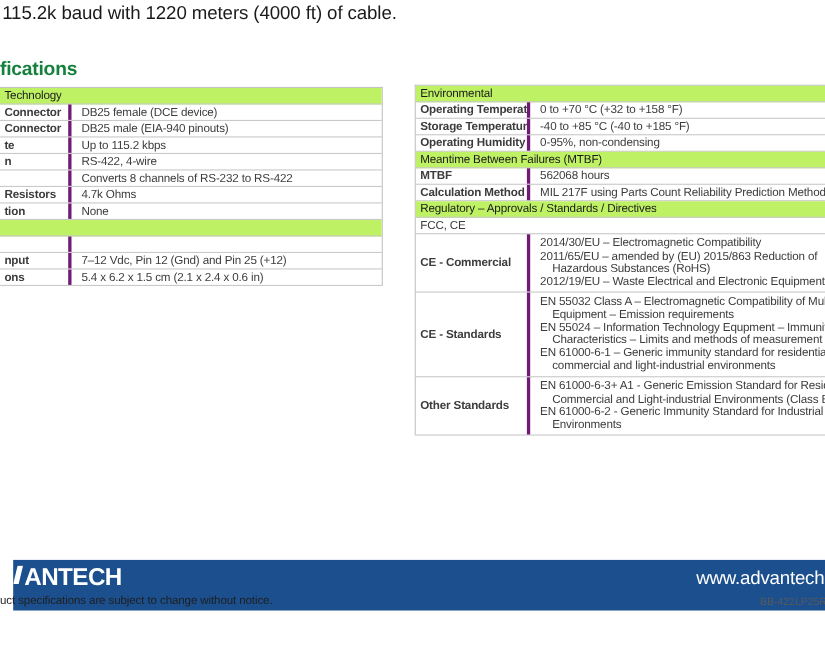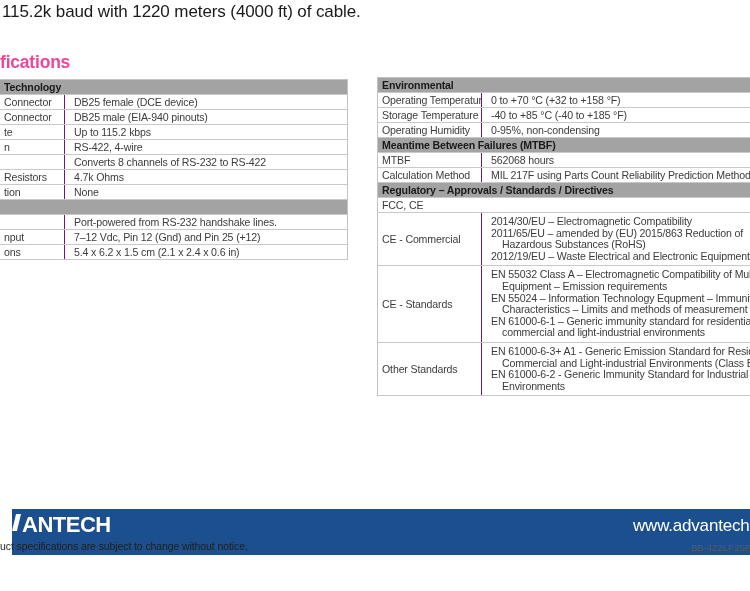--- a/index.html
+++ b/index.html
@@ -6,36 +6,36 @@
   .page{
     position:relative;width:750px;height:591px;overflow:hidden;background:#fff;
     font-family:"Liberation Sans",sans-serif;color:#3c3c3c;
   }
   .intro{
     position:absolute;left:2px;top:2px;font-size:17px;color:#1a1a1a;
     letter-spacing:-0.1px;white-space:nowrap;
   }
   .heading{
     position:absolute;left:0;top:52px;font-size:17.5px;font-weight:bold;
-    color:#ec4899;letter-spacing:-0.2px;white-space:nowrap;
+    color:#15803d;letter-spacing:-0.2px;white-space:nowrap;
   }
   .spec-table{
     position:absolute;font-size:10.6px;letter-spacing:-0.15px;
     border-top:1px solid #c3c3c3;box-sizing:border-box;
   }
   .left-table{left:0;top:79px;width:348px;border-right:1px solid #c3c3c3;}
   .right-table{left:377px;top:77px;width:376px;border-left:1px solid #c3c3c3;}
   .t-row{display:flex;border-bottom:1px solid #c9c9c9;box-sizing:border-box;align-items:stretch;}
   .t-single{height:15px;}
-  .t-header{background:#a3a3a3;font-weight:bold;color:#1a1a1a;}
+  .t-header{background:#bef264;font-weight:normal;color:#1a1a1a;}
   .t-header .t-label-full{display:flex;align-items:center;padding-left:4px;white-space:nowrap;overflow:hidden;}
   .t-span .t-label-full{display:flex;align-items:center;padding-left:4px;white-space:nowrap;overflow:hidden;}
   .t-label{
     display:flex;align-items:center;padding-left:4px;box-sizing:border-box;
-    border-right:1px solid #701a75;white-space:nowrap;overflow:hidden;flex-shrink:0;
+    border-right:3px solid #701a75;white-space:nowrap;overflow:hidden;flex-shrink:0;font-weight:bold;
   }
   .left-table .t-label{width:65px;}
   .right-table .t-label{width:104px;}
   .t-value{
     flex:1;display:flex;align-items:center;padding-left:9px;
     white-space:nowrap;overflow:hidden;
   }
   .t-lines{flex:1;padding:3px 0 3px 9px;overflow:hidden;}
   .cell-line{line-height:11.6px;white-space:nowrap;}
   .cell-line.indent{padding-left:11px;}
@@ -101,21 +101,20 @@
       </div>
       <div class="t-row t-single">
         <div class="t-label">tion</div>
         <div class="t-value">None</div>
       </div>
       <div class="t-row t-single t-header">
         <div class="t-label-full"></div>
       </div>
       <div class="t-row t-single">
         <div class="t-label"></div>
-        <div class="t-value">Port-powered from RS-232 handshake lines.</div>
       </div>
       <div class="t-row t-single">
         <div class="t-label">nput</div>
         <div class="t-value">7–12 Vdc, Pin 12 (Gnd) and Pin 25 (+12)</div>
       </div>
       <div class="t-row t-single">
         <div class="t-label">ons</div>
         <div class="t-value">5.4 x 6.2 x 1.5 cm (2.1 x 2.4 x 0.6 in)</div>
       </div>
     </div>

